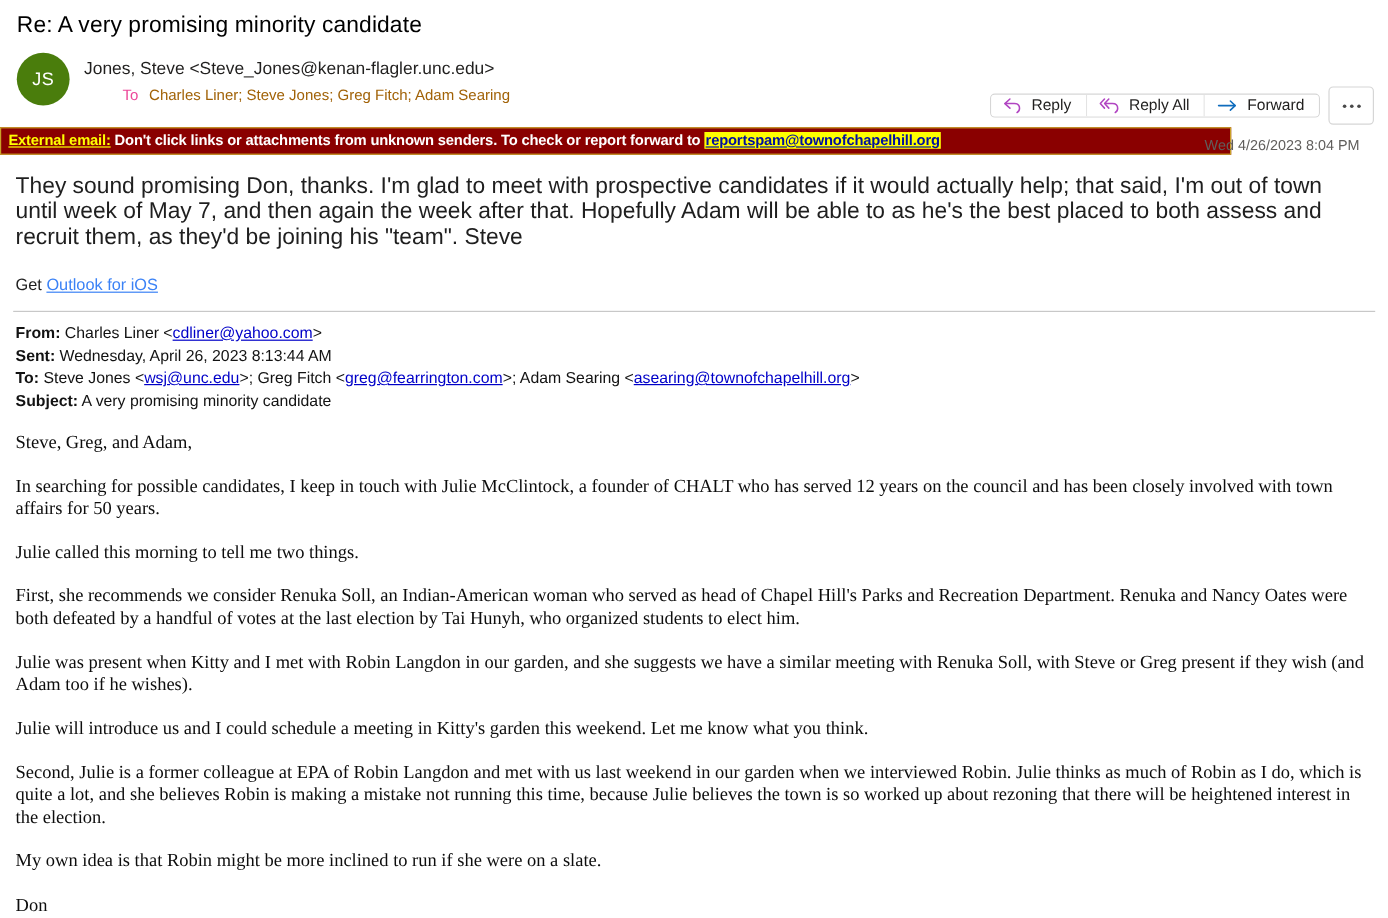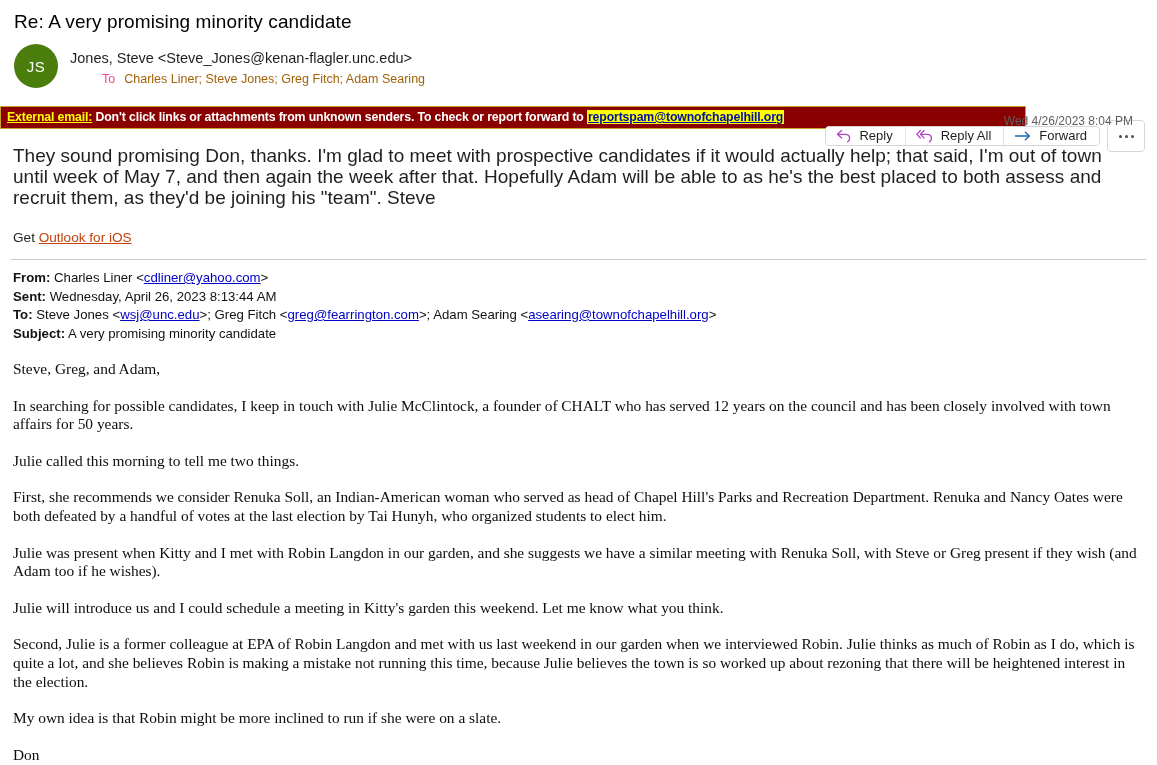--- a/index.html
+++ b/index.html
@@ -77,21 +77,20 @@
     color: #a16207;
   }
 
   
   .toolbar {
     position: absolute;
     right: 12px;
     top: 38px;
     display: flex;
     align-items: center;
-    margin-top: 48px;
   }
   .btn-group {
     display: flex;
     border: 1px solid #d6d6d6;
     border-radius: 4px;
     background: #ffffff;
     overflow: hidden;
   }
   .tbtn {
     display: flex;
@@ -174,21 +173,21 @@
   }
   .reply-body p { margin: 0; }
 
   .outlook-line {
     padding: 20px 0 0 13px;
     font-size: 13.6px;
     line-height: 20px;
     color: #1f1f1f;
   }
   .link-blue {
-    color: #c2410c;
+    color: #3b82f6;
     text-decoration: underline;
     cursor: pointer;
   }
 
   hr.divider {
     border: none;
     border-top: 1px solid #c8c8c8;
     margin: 11px 11px 0 11px;
     height: 0;
   }

